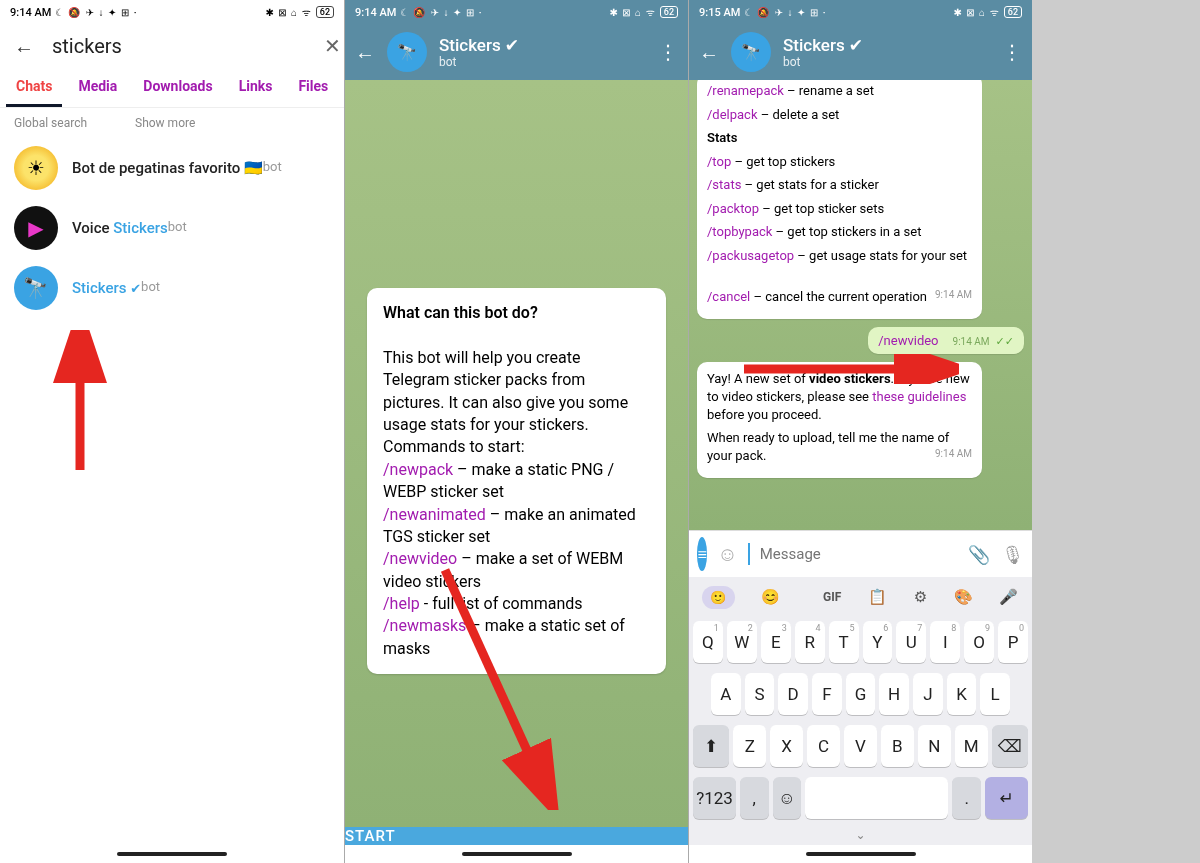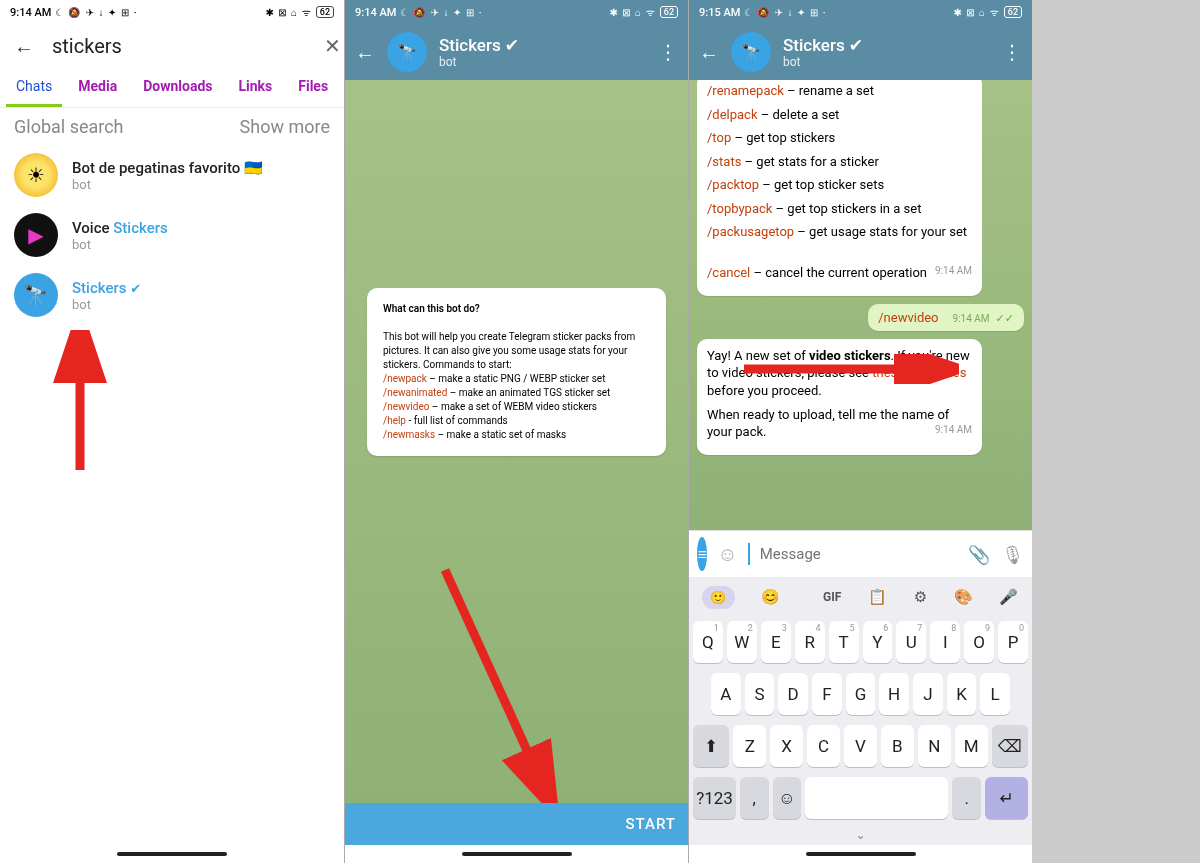--- a/index.html
+++ b/index.html
@@ -7,47 +7,47 @@
   .screen { width: 344px; height: 863px; background: #fff; position: relative; overflow: hidden; display: flex; flex-direction: column; }
   .status-bar { height: 24px; display: flex; align-items: center; justify-content: space-between; padding: 0 10px; font-size: 11px; font-weight: 500; }
   .status-left, .status-right { display: flex; align-items: center; gap: 4px; }
   .status-icons { font-size: 10px; letter-spacing: 1px; }
   .search-header { display: flex; align-items: center; padding: 10px 14px; gap: 18px; }
   .back-arrow { font-size: 20px; color: #333; cursor: pointer; }
   .clear-x { font-size: 20px; color: #666; cursor: pointer; }
   .search-input { flex: 1; border: none; font-size: 20px; outline: none; color: #222; }
   .tabs { display: flex; border-bottom: 1px solid #eee; padding: 0 6px; gap: 6px; }
   .tab { padding: 10px 10px; font-size: 14px; color: #a21caf; font-weight: 700; cursor: pointer; }
-  .tab.active { color: #1d4ed8; border-bottom: 3px solid #84cc16; font-weight: 400; }
-  .section-header { display: flex; justify-content: space-between; padding: 8px 14px; font-size: 18px; color: #888; gap: 48px; }
+  .tab.active { color: #ef4444; border-bottom: 3px solid #0f172a; font-weight: 700; }
+  .section-header { display: flex; justify-content: flex-start; padding: 8px 14px; font-size: 12px; color: #888; gap: 48px; }
   .result { display: flex; align-items: center; padding: 8px 14px; gap: 14px; cursor: pointer; }
   .avatar { width: 44px; height: 44px; border-radius: 50%; display: flex; align-items: center; justify-content: center; font-size: 20px; }
   .av-yellow { background: radial-gradient(circle, #fce36a 40%, #f0a30a 100%); }
   .av-black { background: #111; }
   .av-blue { background: #3aa3e3; }
-  .result-text { display: flex; flex-direction: column; }
+  .result-text { display: flex; flex-direction: row; }
   .result-name { font-size: 15px; color: #222; font-weight: 500; }
   .result-sub { font-size: 13px; color: #999; }
   .highlight { color: #3aa3e3; }
   .verified { color: #3aa3e3; font-size: 13px; }
   .arrow-svg { position: absolute; pointer-events: none; }
   
   
   .chat-header { background: #5a8ca3; color: #fff; display: flex; align-items: center; padding: 8px 10px; gap: 12px; }
   .chat-header .back-arrow { color: #fff; }
   .chat-avatar { width: 40px; height: 40px; border-radius: 50%; background: #3aa3e3; display: flex; align-items: center; justify-content: center; }
   .chat-title-block { flex: 1; }
   .chat-title { font-size: 17px; font-weight: 500; display: flex; align-items: center; gap: 4px; }
   .chat-sub { font-size: 12px; opacity: 0.85; }
   .more-dots { font-size: 20px; color: #fff; cursor: pointer; }
   .chat-body { flex: 1; background: linear-gradient(180deg, #a6c286 0%, #8fb175 100%); position: relative; padding: 8px; overflow: hidden; }
-  .intro-bubble { background: #fff; border-radius: 10px; margin: 200px 14px 0 14px; padding: 14px 16px; font-size: 10px; line-height: 1.4; box-shadow: 0 1px 2px rgba(0,0,0,0.15); }
+  .intro-bubble { background: #fff; border-radius: 10px; margin: 200px 14px 0 14px; padding: 14px 16px; font-size: 16px; line-height: 1.4; box-shadow: 0 1px 2px rgba(0,0,0,0.15); }
   .intro-bubble b { font-weight: 600; }
-  .cmd { color: #c2410c; }
-  .start-btn { background: #4aa8de; color: #fff; text-align: right; padding: 12px; font-size: 15px; font-weight: 500; letter-spacing: 1px; cursor: pointer; }
+  .cmd { color: #a21caf; }
+  .start-btn { background: #4aa8de; color: #fff; text-align: left; padding: 0; font-size: 15px; font-weight: 500; letter-spacing: 1px; cursor: pointer; }
   .home-bar { height: 18px; display: flex; align-items: center; justify-content: center; }
   .home-pill { width: 110px; height: 4px; background: #222; border-radius: 2px; }
   
   
   .screen3 .chat-body { padding: 0; display: flex; flex-direction: column; }
   .msg-in { background: #fff; border-radius: 10px; margin: 4px 50px 4px 8px; padding: 8px 10px; font-size: 13px; line-height: 1.35; position: relative; box-shadow: 0 1px 1px rgba(0,0,0,0.1); }
   .msg-out { background: #e1f5c4; border-radius: 10px; margin: 4px 8px 4px auto; padding: 6px 10px; font-size: 13px; display: inline-flex; align-items: baseline; gap: 6px; box-shadow: 0 1px 1px rgba(0,0,0,0.1); align-self: flex-end; }
   .msg-time { font-size: 10px; color: #999; float: right; margin-left: 8px; }
   .msg-out .msg-time { color: #7aa85c; }
   .checks { color: #5da73c; font-size: 11px; }
@@ -216,20 +216,21 @@
           <span>✔</span>
         </div>
       <div class="chat-sub">bot</div>
     </div>
     <span class="more-dots">⋮</span>
   </div>
   <div class="chat-body">
     <div class="msg-in" style="margin-top:-6px;">
       <p><span class="cmd">/renamepack</span><span> – rename a set</span></p>
       <p><span class="cmd">/delpack</span><span> – delete a set</span></p>
+      <p class="stats-hdr">Stats</p>
       <p><span class="cmd">/top</span><span> – get top stickers</span></p>
       <p><span class="cmd">/stats</span><span> – get stats for a sticker</span></p>
       <p><span class="cmd">/packtop</span><span> – get top sticker sets</span></p>
       <p><span class="cmd">/topbypack</span><span> – get top stickers in a set</span></p>
       <p><span class="cmd">/packusagetop</span><span> – get usage stats for your set</span></p>
       <br>
       <p><span class="cmd">/cancel</span><span> – cancel the current operation</span><span class="msg-time">9:14 AM</span></p>
     </div>
     <div class="msg-out">
       <span class="cmd">/newvideo</span>

